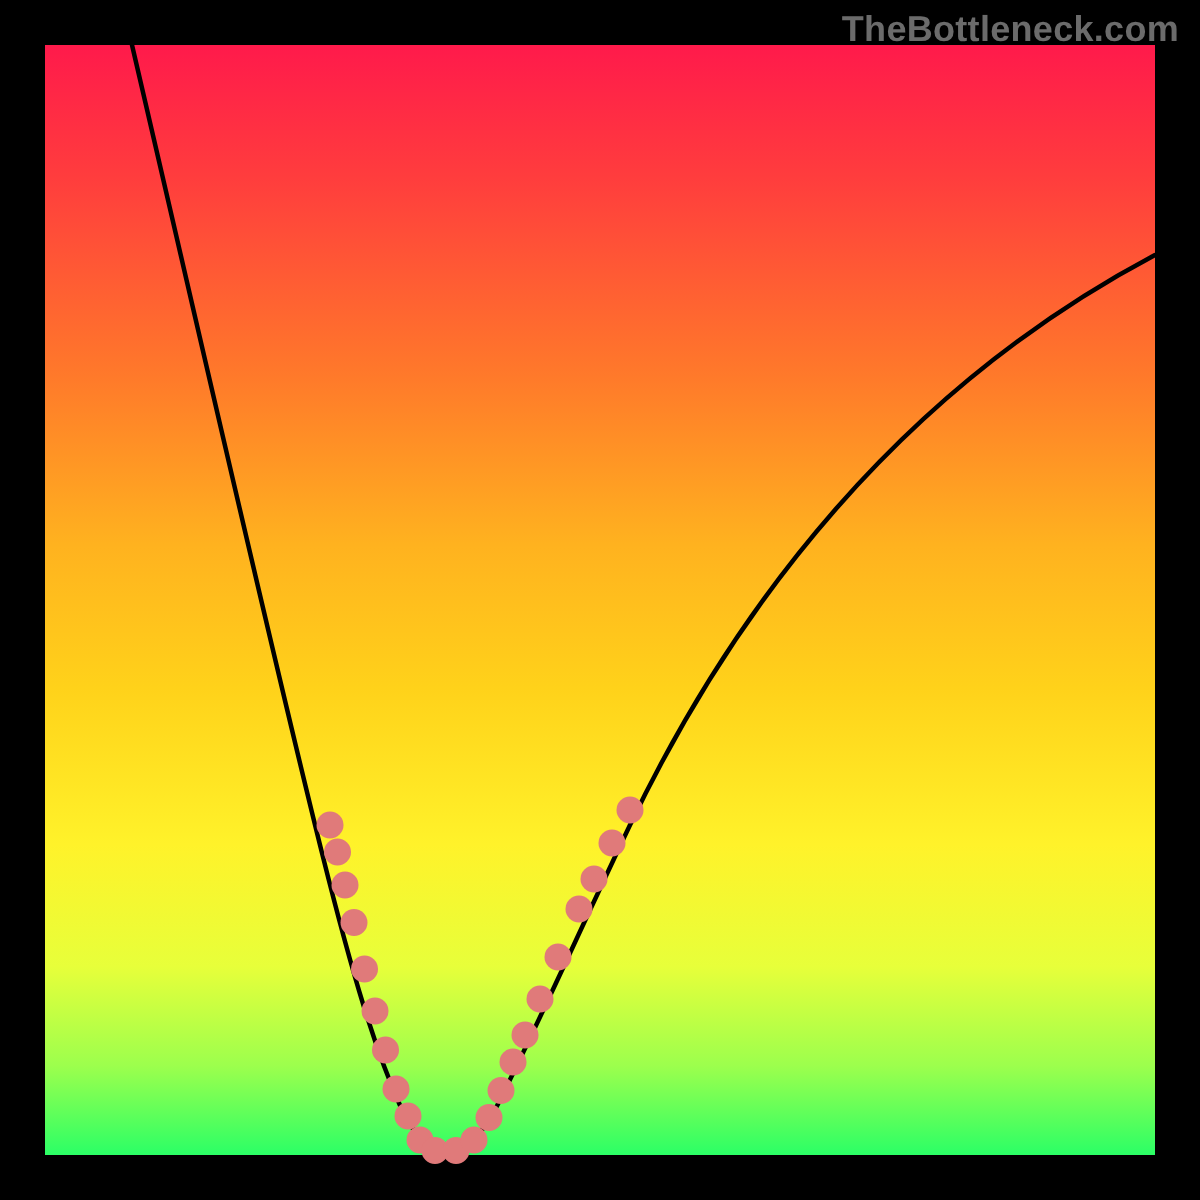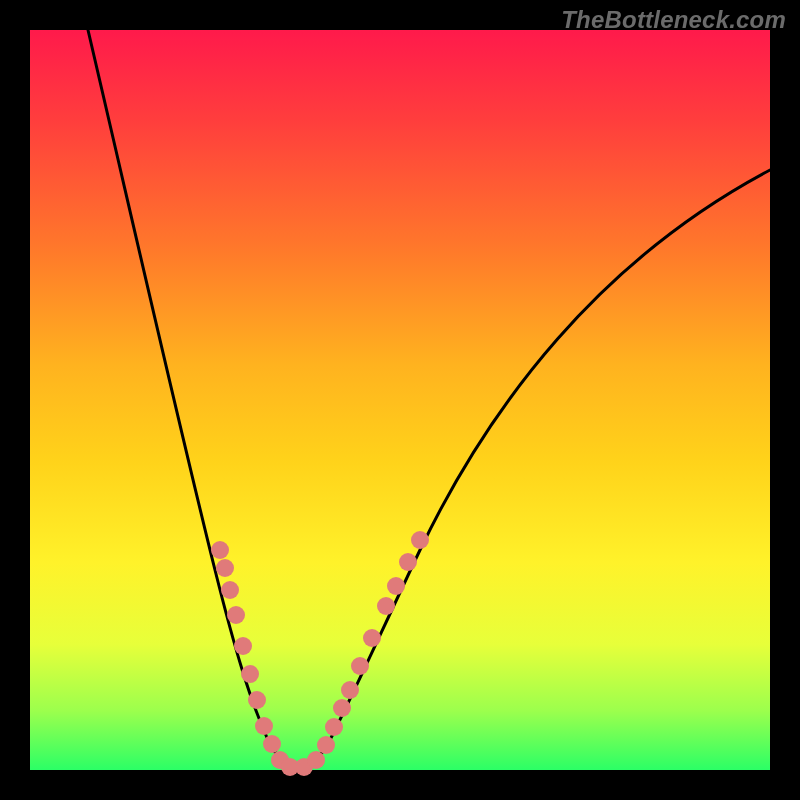--- a/index.html
+++ b/index.html
@@ -2,21 +2,20 @@
 <html><head>
 <meta charset="utf-8">
 <style>
   * { margin: 0; padding: 0; box-sizing: border-box; }
   html, body { width: 800px; height: 800px; overflow: hidden; }
   .frame {
     width: 800px;
     height: 800px;
     background: #000;
     position: relative;
-    font-style: italic;
   }
   .watermark {
     position: absolute;
     top: 6px;
     right: 14px;
     color: #6b6b6b;
     font-family: Arial, Helvetica, sans-serif;
     font-size: 24px;
     font-weight: 600;
     letter-spacing: 0.2px;

